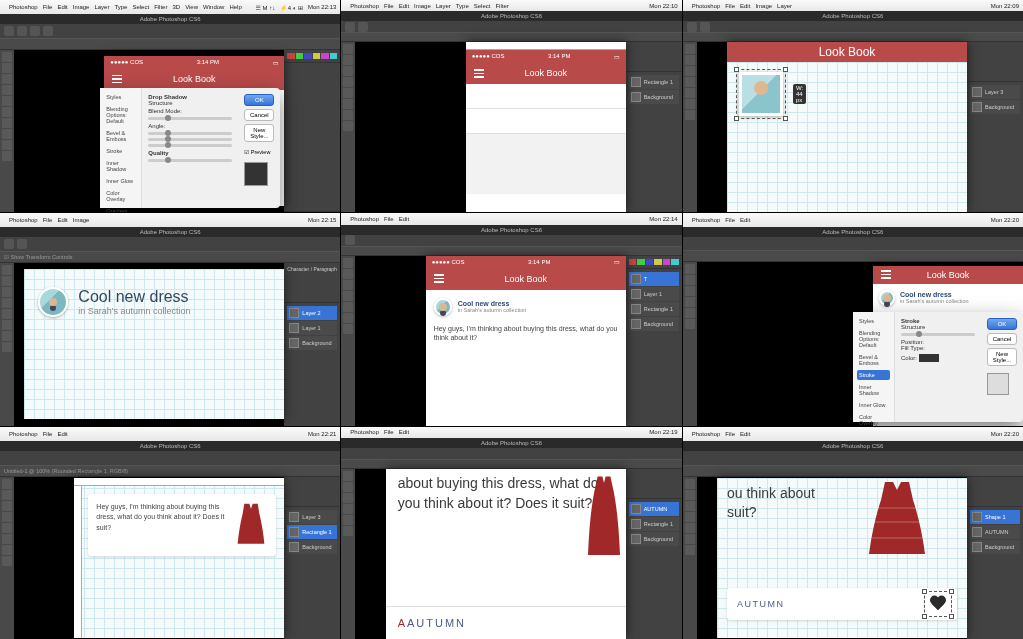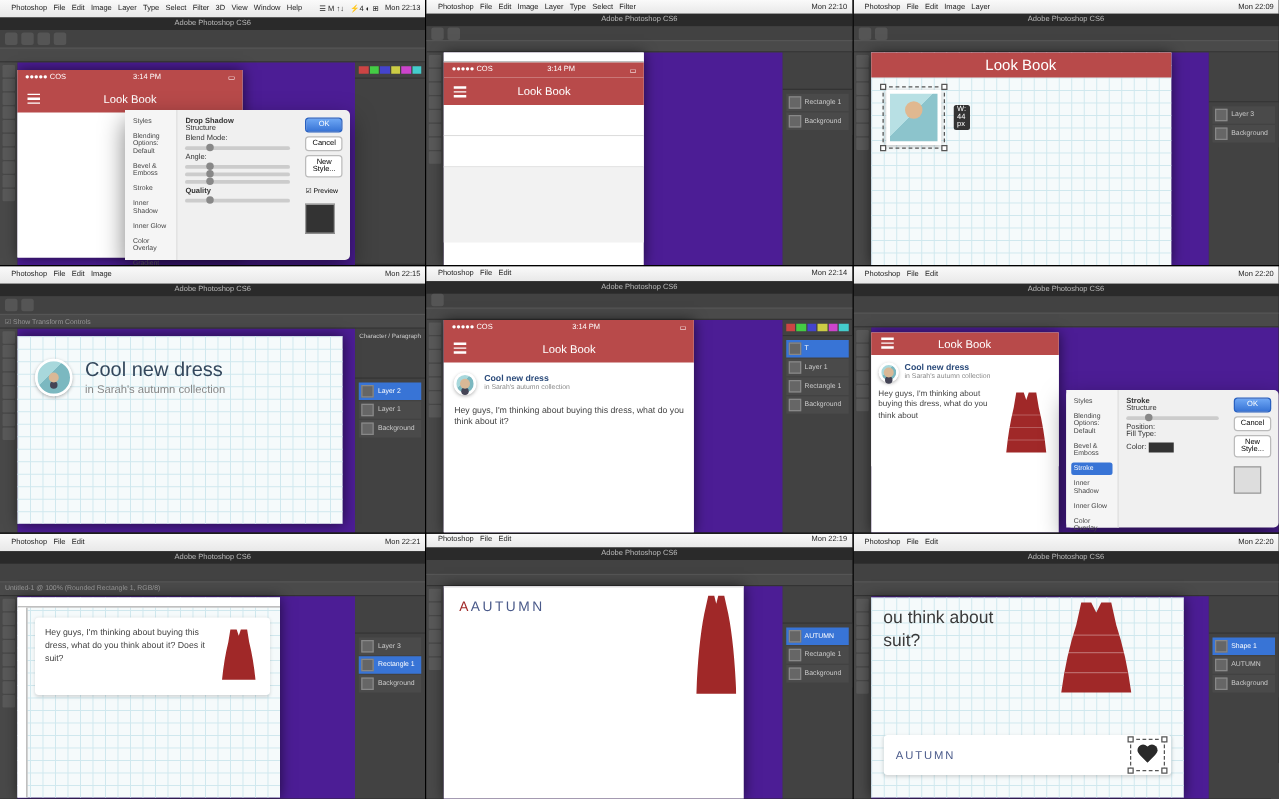--- a/index.html
+++ b/index.html
@@ -9,21 +9,21 @@
 .menubar{height:14px;background:linear-gradient(#fafafa,#e8e8e8);display:flex;align-items:center;font-size:6px;padding:0 4px;color:#222;justify-content:space-between}
 .menubar .left{display:flex;gap:5px}
 .menubar .right{display:flex;gap:5px;align-items:center}
 .apptitle{height:10px;background:#2a2a2a;color:#bbb;font-size:6px;text-align:center;line-height:10px}
 .toolbar{height:14px;background:#424242;display:flex;align-items:center;padding:0 4px;gap:3px}
 .tool{width:10px;height:10px;background:#555;border-radius:2px}
 .optionsbar{height:12px;background:#4a4a4a;border-top:1px solid #555;border-bottom:1px solid #333}
 .workspace{flex:1;display:flex;position:relative}
 .leftpanel{width:14px;background:#494949;display:flex;flex-direction:column;gap:1px;padding:2px 0}
 .leftpanel .t{width:10px;height:10px;background:#595959;margin:0 auto;border-radius:1px}
-.canvas{flex:1;background:#4c1d95;display:flex;align-items:center;justify-content:flex-start;position:relative}
+.canvas{flex:1;background:#000000;display:flex;align-items:center;justify-content:flex-end;position:relative}
 .rightpanel{width:56px;background:#424242;display:flex;flex-direction:column}
 .rp-sec{border-bottom:1px solid #333;padding:3px;font-size:6px;color:#ccc}
 .rp-swatch{display:grid;grid-template-columns:repeat(6,1fr);gap:1px}
 .rp-swatch div{height:6px}
 .doc{background:#fff;box-shadow:0 0 10px rgba(0,0,0,.6);position:relative}
 .gridbg{background-image:linear-gradient(#cfe8ee 1px,transparent 1px),linear-gradient(90deg,#cfe8ee 1px,transparent 1px);background-size:10px 10px;background-color:#f5fafb}
 .ios-status{height:12px;background:#b84a4a;color:#fff;font-size:6px;display:flex;justify-content:space-between;align-items:center;padding:0 6px}
 .ios-header{height:22px;background:#b84a4a;color:#fff;display:flex;align-items:center;justify-content:center;font-size:9px;position:relative}
 .hamburger{position:absolute;left:8px;display:flex;flex-direction:column;gap:2px}
 .hamburger span{width:10px;height:1.5px;background:#fff}
@@ -616,20 +616,21 @@
 <div class="leftpanel">
           <div class="t"></div>
           <div class="t"></div>
           <div class="t"></div>
           <div class="t"></div>
           <div class="t"></div>
           <div class="t"></div>
         </div>
 <div class="canvas">
 <div class="doc" style="width:240px;height:170px;background:#fff;padding:0;display:flex;flex-direction:column">
+<div style="flex:1;padding:4px 12px;font-size:14px;color:#3a3a3a;line-height:1.45;position:relative">about buying this dress, what do you think about it? Does it suit?</div>
 <div style="position:absolute;right:6px;top:6px;width:32px;height:90px"><svg viewBox="0 0 40 110">
                 <path d="M12 2 L18 2 L20 10 L22 2 L28 2 L32 20 Q38 50 40 100 L0 100 Q2 50 8 20 Z" fill="#a02828"></path>
               </svg></div>
 <div style="border-top:1px solid #ddd;padding:10px 12px;font-size:11px;color:#4a5a8a;letter-spacing:2px;font-weight:500"><span style="color:#a02828">A</span><span>AUTUMN</span></div>
 </div>
 </div>
 <div class="rightpanel">
 <div class="rp-sec" style="height:30px"></div>
 <div class="layers">
             <div class="layer-row sel">

